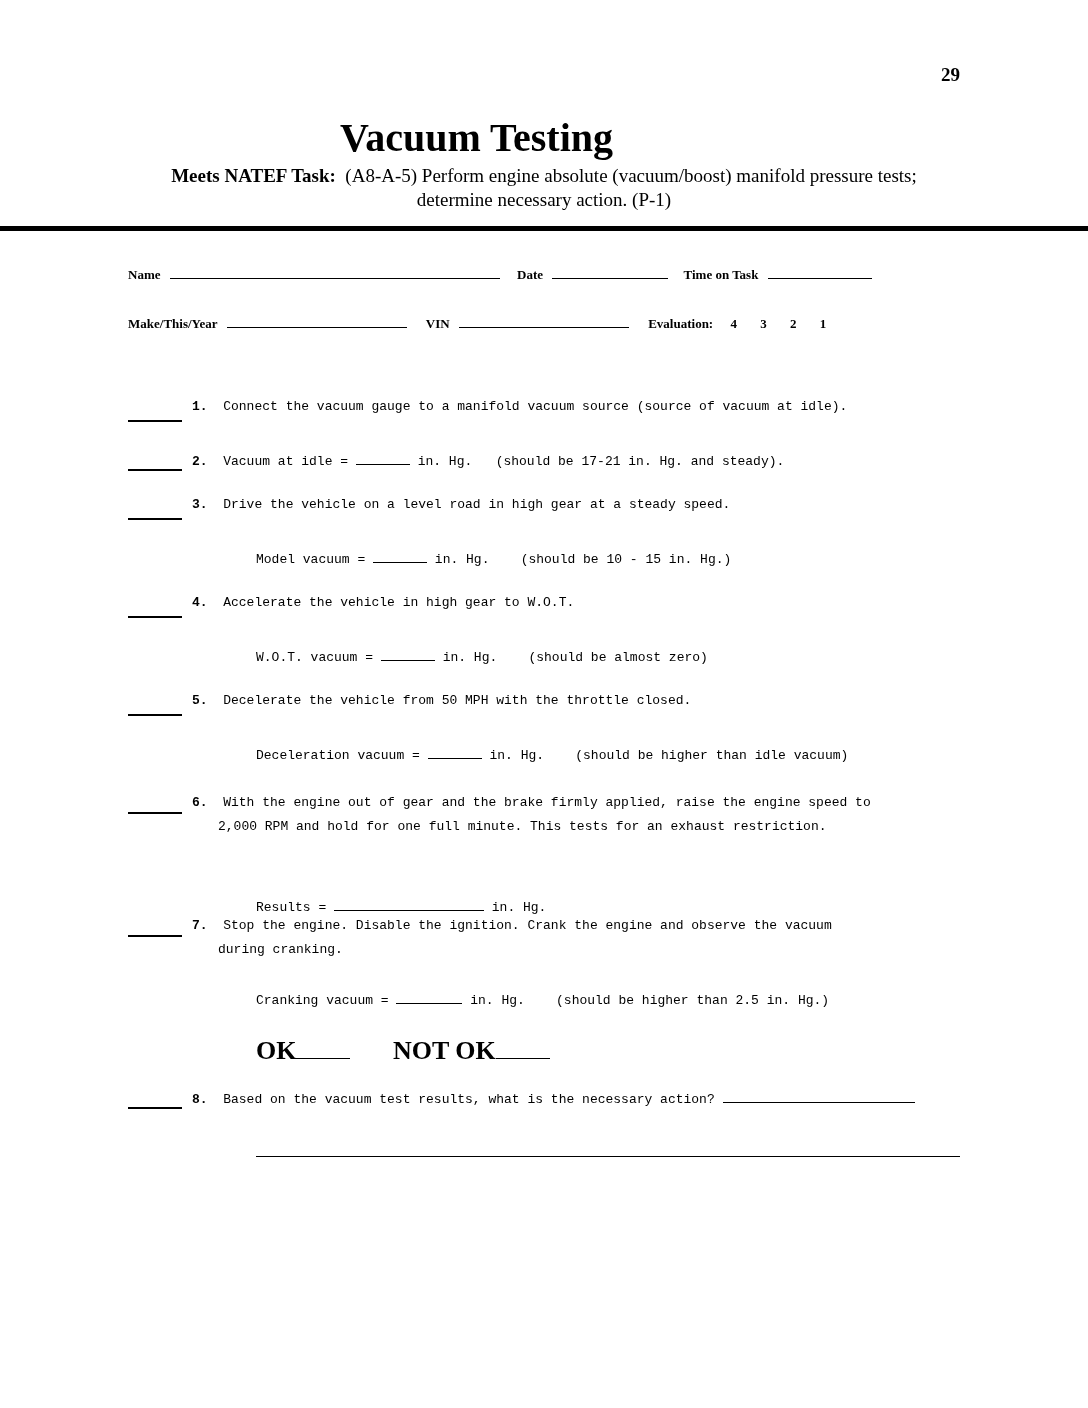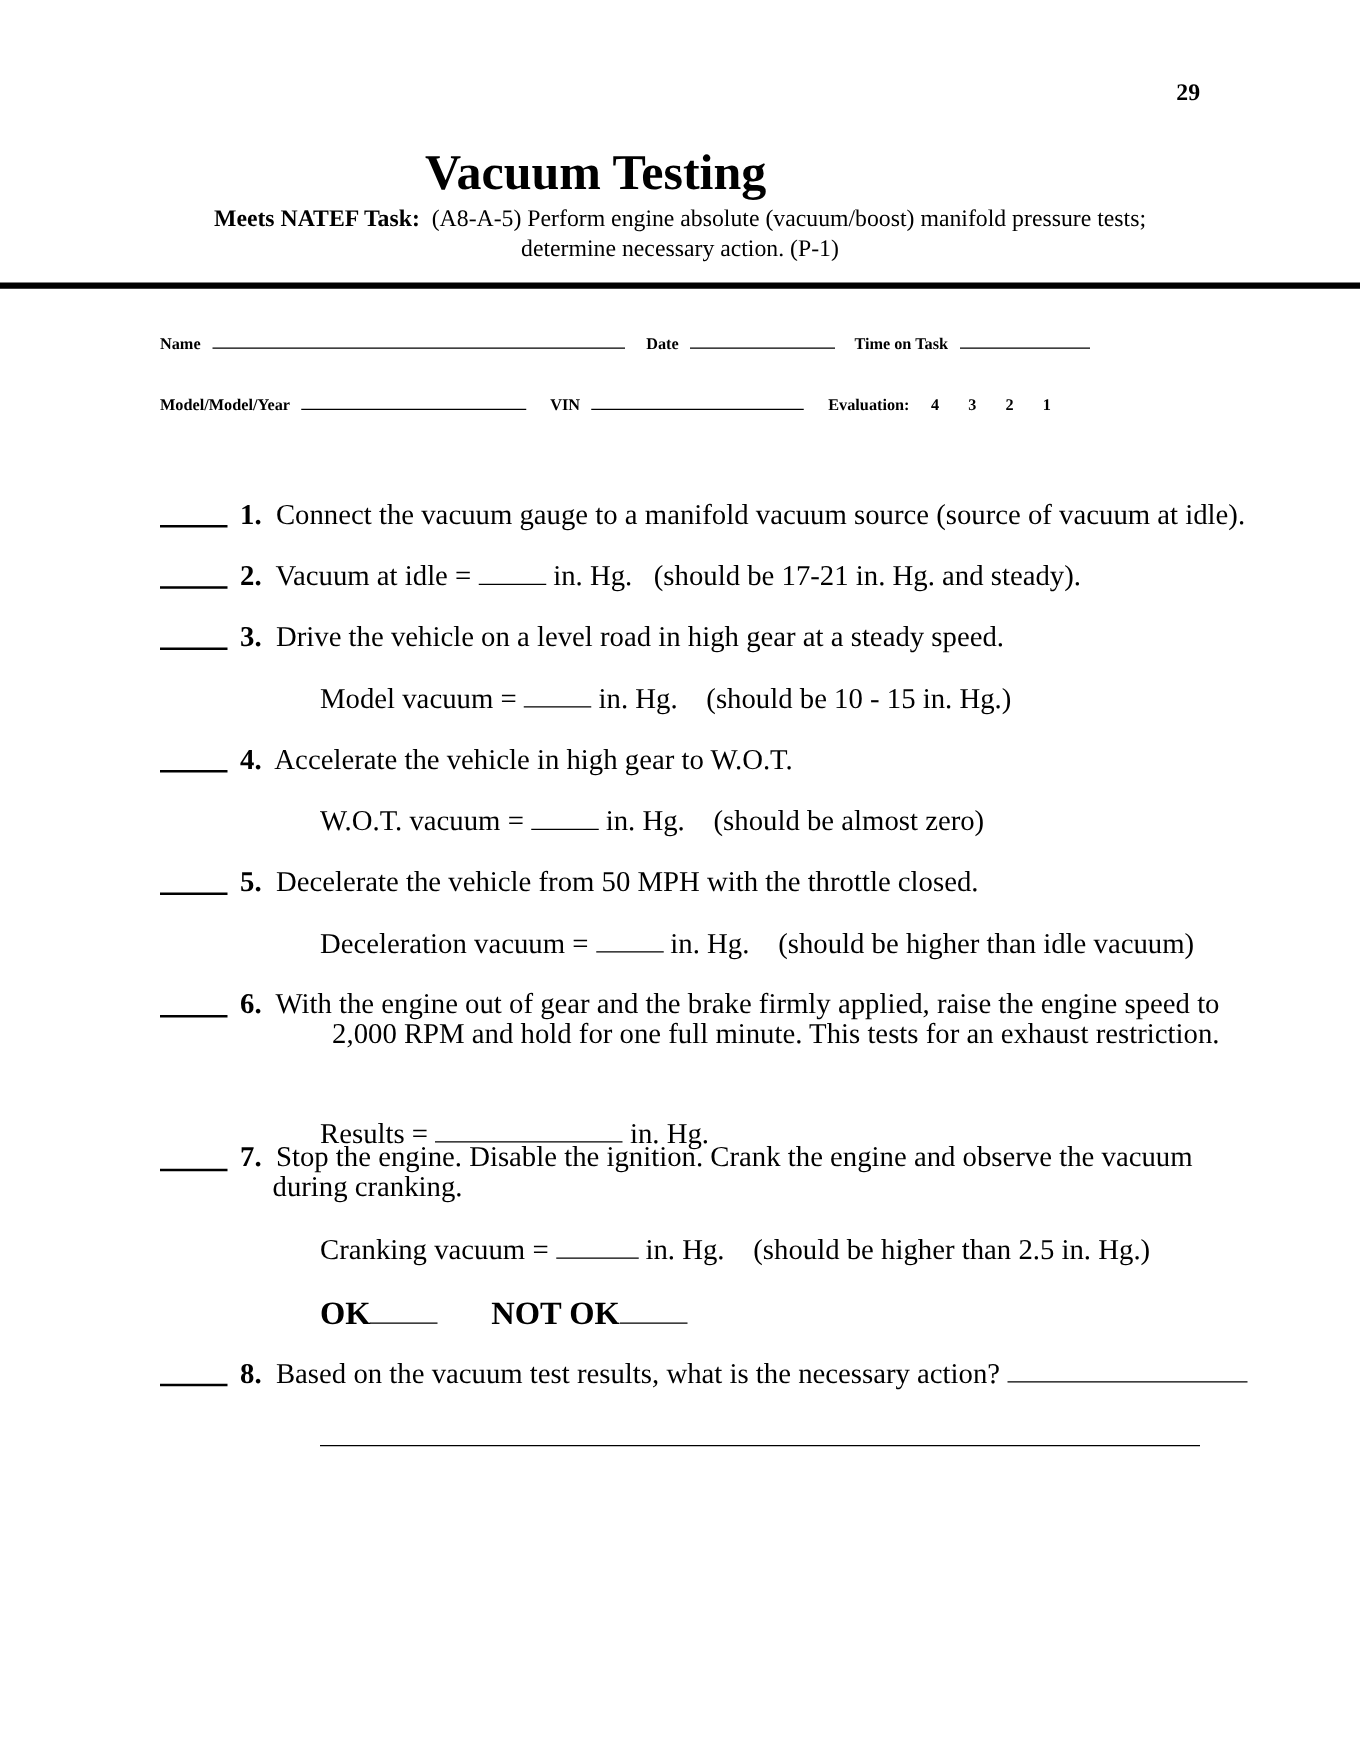--- a/index.html
+++ b/index.html
@@ -9,21 +9,21 @@
   }
   .abs { position: absolute; white-space: nowrap; }
   .page-num { top: 64px; right: 128px; font-size: 19px; font-weight: bold; }
   .title { top: 114px; left: 0; width: 953px; text-align: center; font-size: 40px; font-weight: bold; }
   .subtitle { top: 164px; left: 0; width: 1088px; text-align: center; font-size: 19px; line-height: 24px; }
   .subtitle b { font-weight: bold; }
   .rule { top: 226px; left: 0; width: 1088px; height: 5px; background: #000; }
   .hdr { font-size: 13px; font-weight: bold; }
   .blank { display: inline-block; border-bottom: 1.5px solid #000; height: 16px; vertical-align: baseline; }
   .blank-thin { display: inline-block; border-bottom: 1px solid #000; height: 16px; vertical-align: baseline; }
-  .txt { font-size: 23px; }
+  .txt { font-size: 13px; font-family: Liberation Mono, monospace; }
   .chk { position: absolute; left: 128px; width: 54px; border-bottom: 2px solid #000; }
   .num { font-weight: bold; }
   .ok { font-weight: bold; font-size: 26px; }
   .line-full { border-bottom: 1px solid #000; }
 </style>
 </head>
 <body>
 
 <div class="abs page-num">29</div>
 <div class="abs title">Vacuum Testing</div>
@@ -36,21 +36,21 @@
 <div class="abs hdr" style="top:262px; left:128px;">
   <span>Name</span>
   <span class="blank" style="width:330px; margin-left:6px;"></span>
   <span style="margin-left:14px;">Date</span>
   <span class="blank" style="width:116px; margin-left:6px;"></span>
   <span style="margin-left:12px;">Time on Task</span>
   <span class="blank" style="width:104px; margin-left:6px;"></span>
 </div>
 
 <div class="abs hdr" style="top:311px; left:128px;">
-  <span>Model/Model/Year</span>
+  <span>Make/This/Year</span>
   <span class="blank" style="width:180px; margin-left:6px;"></span>
   <span style="margin-left:16px;">VIN</span>
   <span class="blank" style="width:170px; margin-left:6px;"></span>
   <span style="margin-left:16px;">Evaluation:</span>
   <span style="margin-left:14px;">4</span>
   <span style="margin-left:20px;">3</span>
   <span style="margin-left:20px;">2</span>
   <span style="margin-left:20px;">1</span>
 </div>
 
@@ -87,21 +87,21 @@
 <div class="chk" style="top:714px;"></div>
 <div class="abs txt" style="top:693px; left:192px;">
   <span class="num">5.</span>&nbsp;
   <span>Decelerate the vehicle from 50 MPH with the throttle closed.</span>
 </div>
 <div class="abs txt" style="top:742px; left:256px;">
   <span>Deceleration vacuum = </span><span class="blank-thin" style="width:54px;"></span><span style="white-space:pre;"> in. Hg.    (should be higher than idle vacuum)</span>
 </div>
 
 <div class="chk" style="top:812px;"></div>
-<div class="abs txt" style="top:791px; left:192px; line-height:24px;text-align:right;">
+<div class="abs txt" style="top:791px; left:192px; line-height:24px;">
   <div><span class="num">6.</span>&nbsp;
   <span>With the engine out of gear and the brake firmly applied, raise the engine speed to</span></div>
   <div style="padding-left:26px;">2,000 RPM and hold for one full minute.  This tests for an exhaust restriction.</div>
 </div>
 <div class="abs txt" style="top:894px; left:256px;">
   <span>Results = </span><span class="blank-thin" style="width:150px;"></span><span style="white-space:pre;"> in. Hg.</span>
 </div>
 
 <div class="chk" style="top:935px;"></div>
 <div class="abs txt" style="top:914px; left:192px; line-height:24px;">

